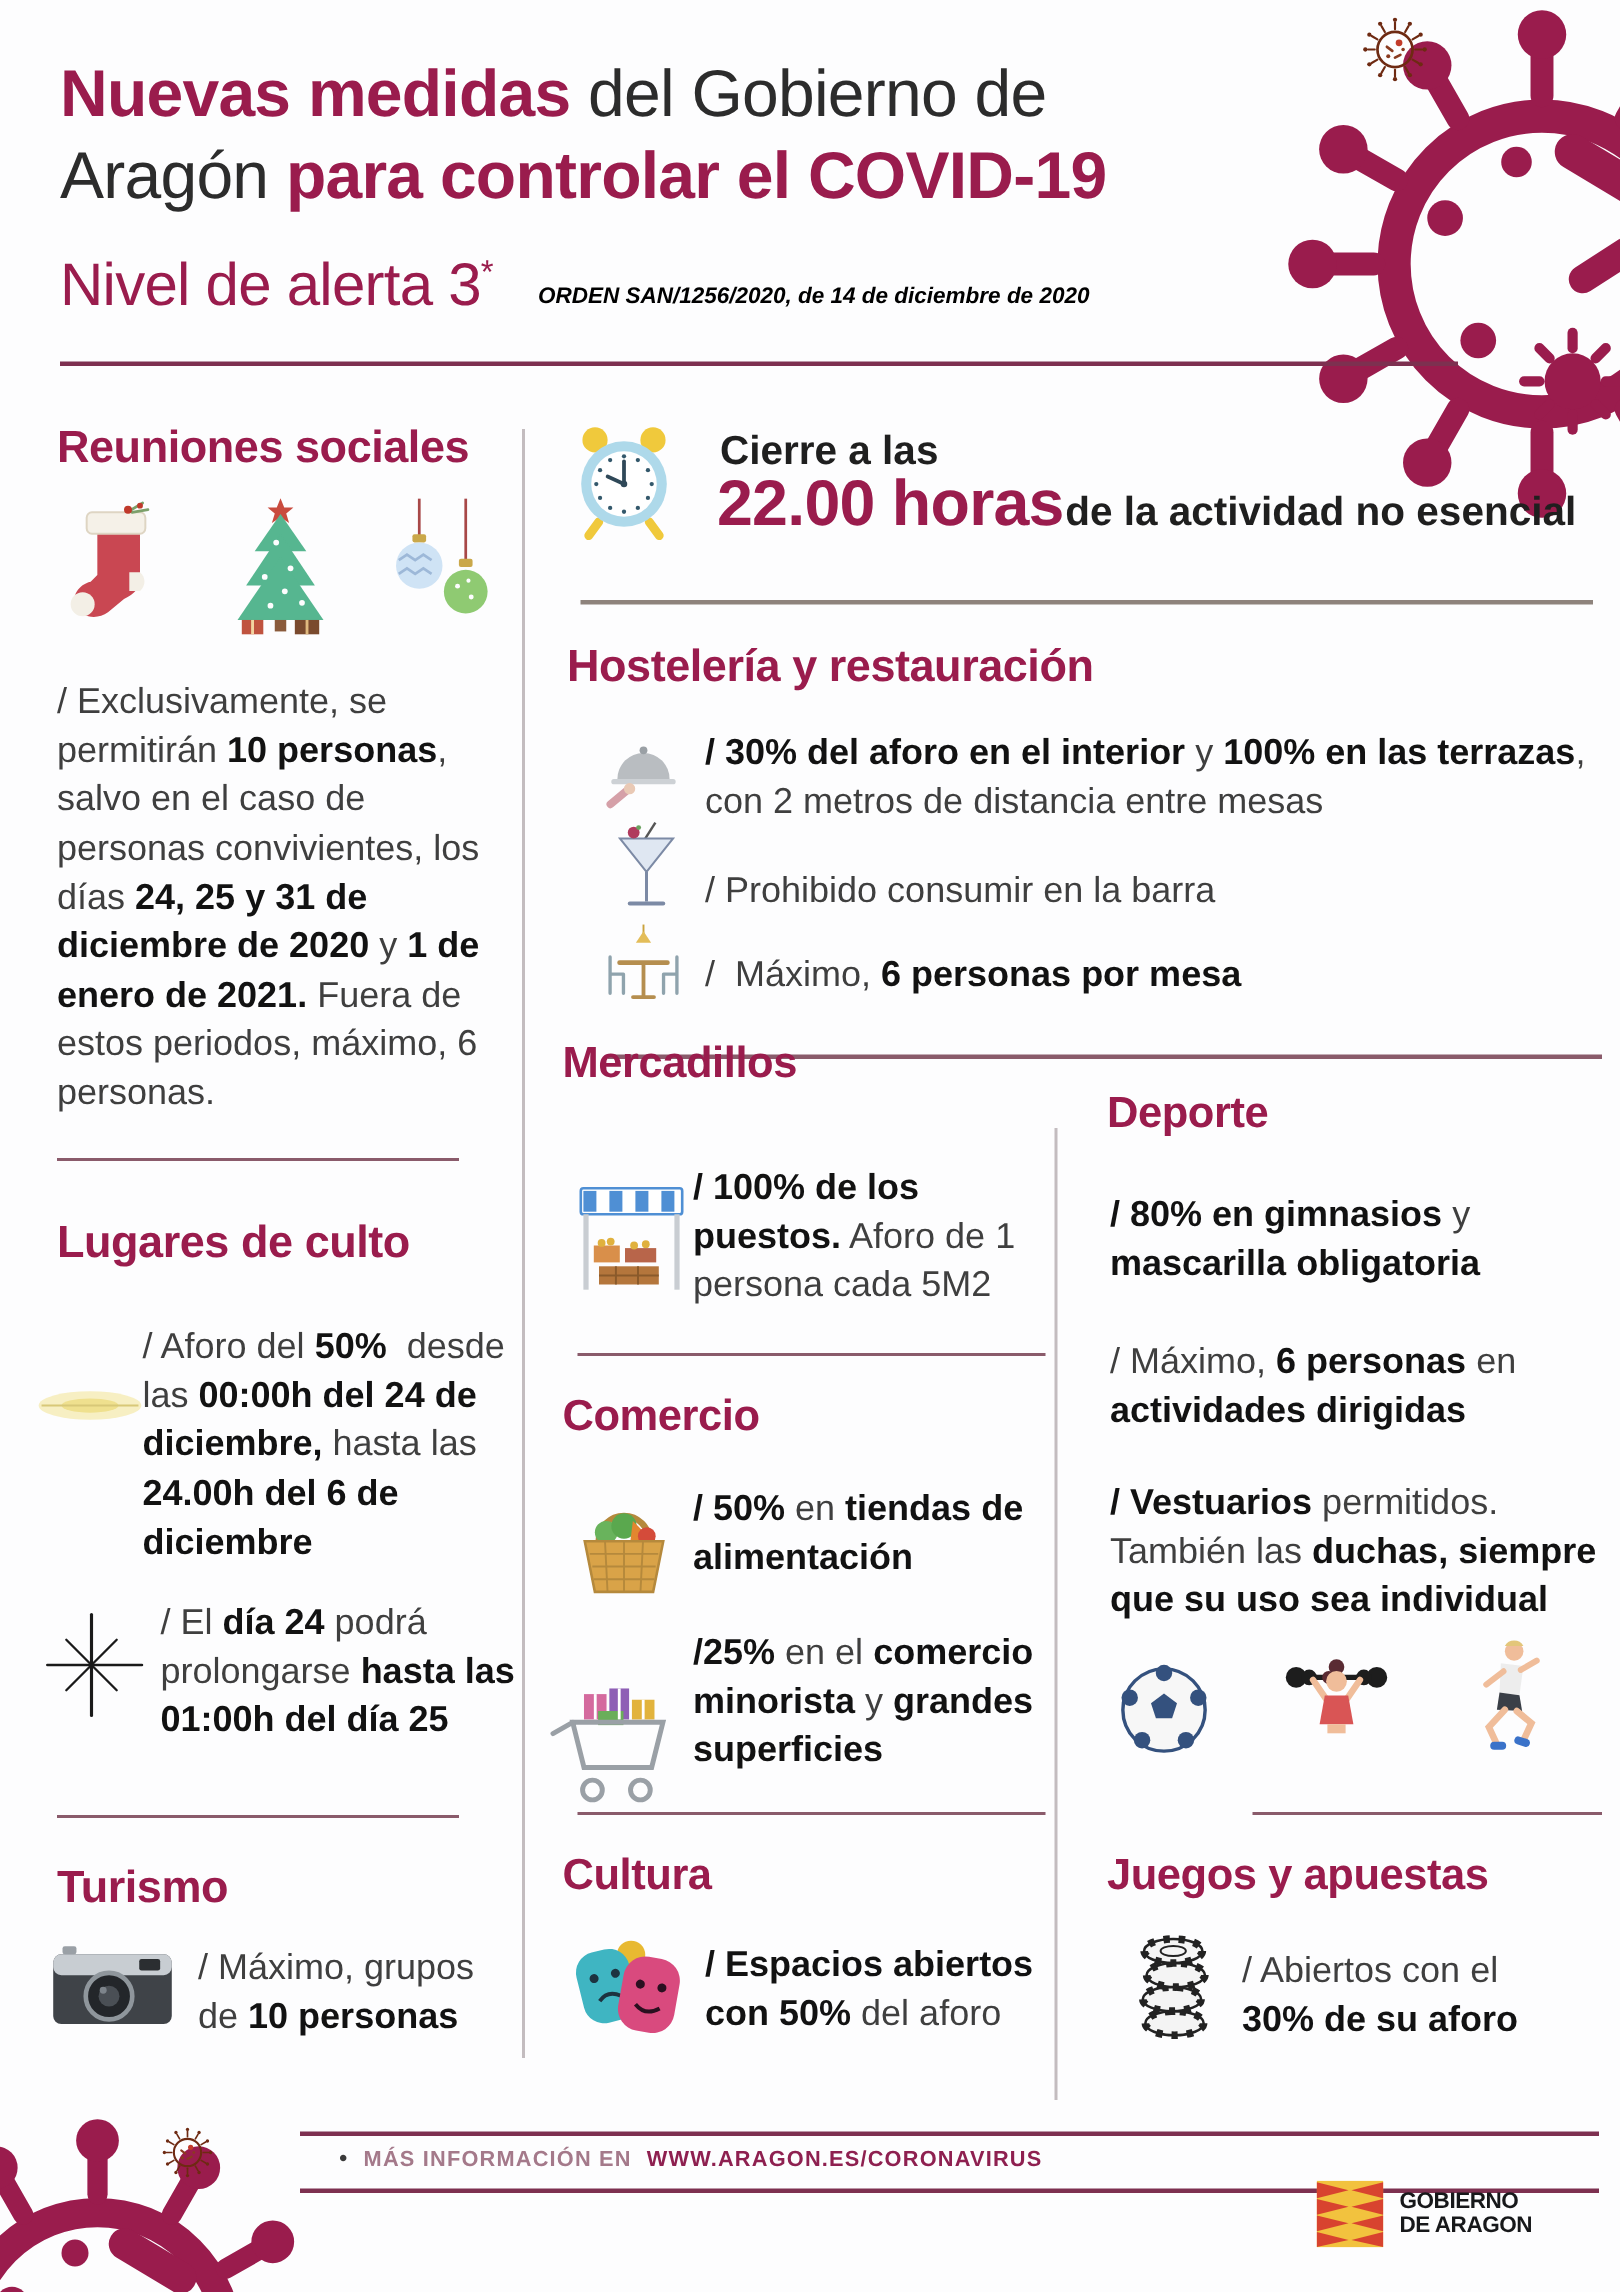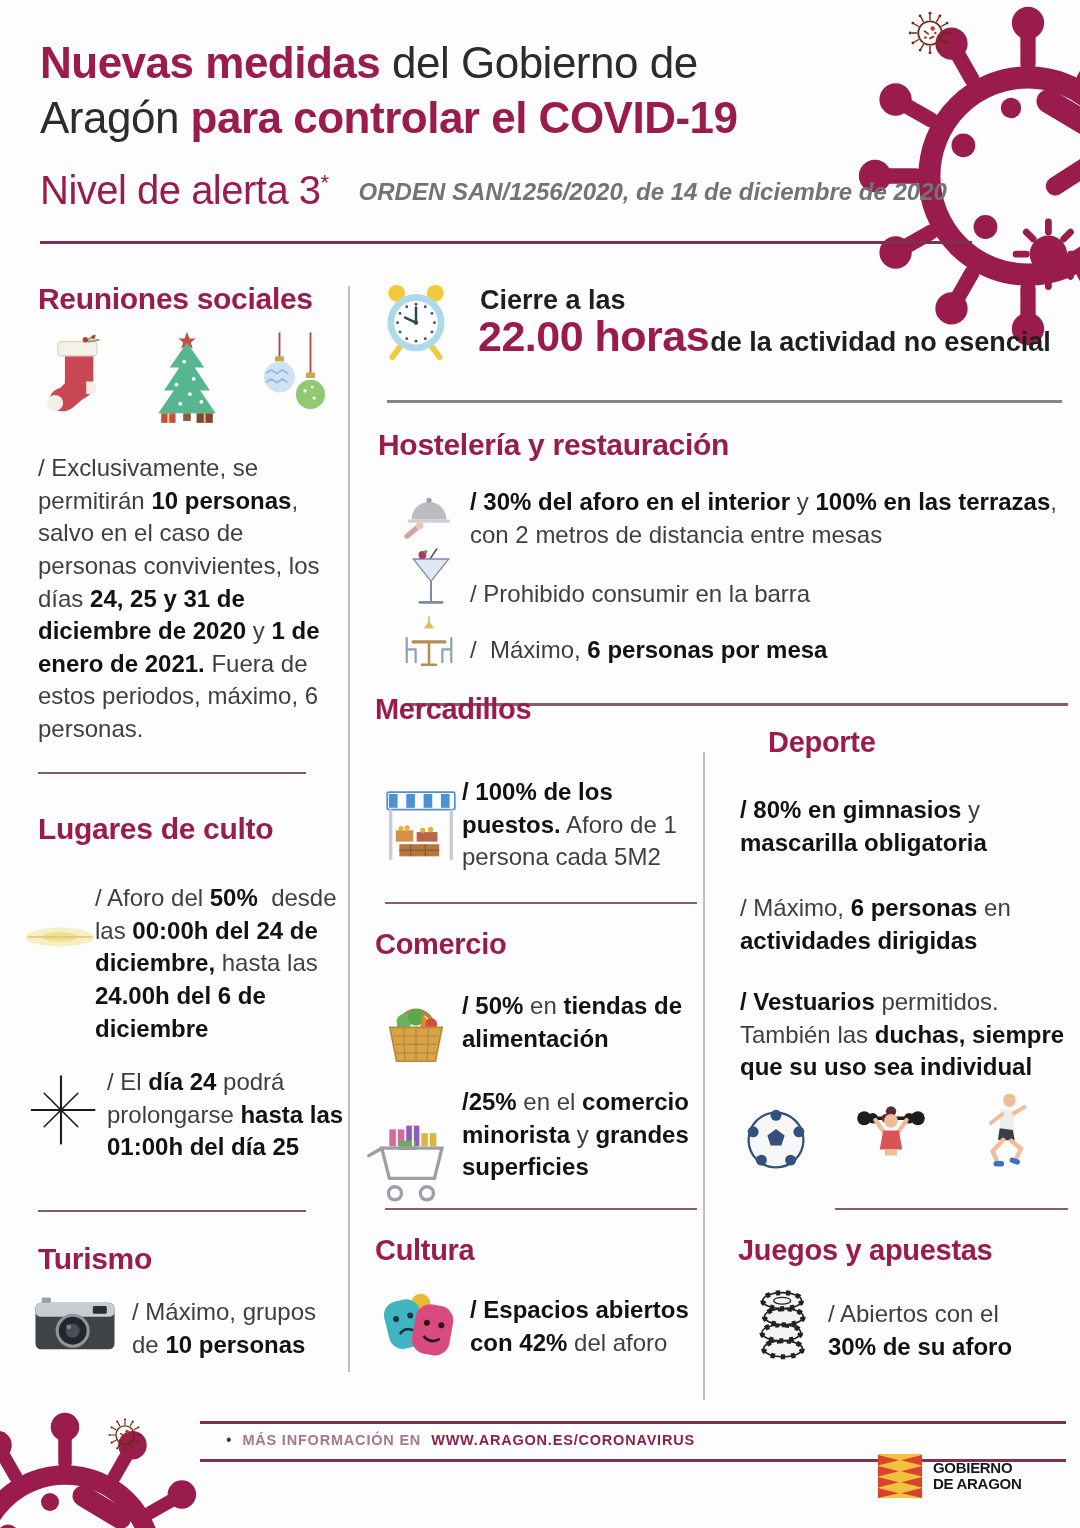--- a/index.html
+++ b/index.html
@@ -14,21 +14,21 @@
   .hline{background:var(--line-soft);height:2px;}
   .vline{background:var(--line-gray);width:2px;}
 
   
   .title{left:40px;top:36px;width:860px;font-size:44px;line-height:1.24;color:#2c2c2c;
          font-weight:400;letter-spacing:-0.5px;}
   .title .run-b{color:var(--accent);}
   .alert-row{left:40px;top:168px;display:flex;align-items:flex-end;gap:30px;}
   .alert{font-size:40px;color:var(--accent);font-weight:400;letter-spacing:-0.5px;}
   .alert sup{font-size:22px;}
-  .order{font-size:24px;font-style:italic;color:#737373;padding-bottom:7px;font-weight:600;}
+  .order{font-size:15px;font-style:italic;color:#000000;padding-bottom:7px;font-weight:600;}
   .header-line{left:40px;top:241px;width:932px;height:3px;background:var(--line-strong);}
   .virus-top-big{right:-118px;top:6px;width:340px;height:340px;color:var(--accent);}
   .virus-top-small{left:903px;top:6px;width:54px;height:54px;}
 
   
   .reuniones-title{left:38px;top:282px;}
   .xmas-row{left:40px;top:328px;display:flex;gap:24px;align-items:flex-end;}
   .reuniones-body{left:38px;top:452px;width:306px;}
   .ldiv1{left:38px;top:772px;width:268px;}
   .lugares-title{left:38px;top:812px;}
@@ -70,21 +70,21 @@
   .comercio-item1{left:462px;top:990px;width:260px;}
   .cart-ico{left:362px;top:1120px;width:96px;height:94px;}
   .comercio-item2{left:462px;top:1086px;width:255px;}
   .c2div{left:385px;top:1208px;width:312px;}
   .cultura-title{left:375px;top:1234px;}
   .masks-ico{left:376px;top:1284px;width:86px;height:78px;}
   .cultura-item{left:470px;top:1294px;width:245px;}
   .vdiv2{left:703px;top:752px;height:648px;}
 
   
-  .deporte-title{left:768px;top:726px;}
+  .deporte-title{left:738px;top:726px;}
   .deporte-item1{left:740px;top:794px;width:334px;}
   .deporte-item2{left:740px;top:892px;width:334px;}
   .deporte-item3{left:740px;top:986px;width:340px;}
   .sports-row{left:744px;top:1090px;display:flex;gap:42px;align-items:flex-end;}
   .jdiv{left:835px;top:1208px;width:233px;}
   .juegos-title{left:738px;top:1234px;}
   .chips-ico{left:752px;top:1288px;width:62px;height:76px;}
   .juegos-item{left:828px;top:1298px;width:250px;}
 
   
@@ -603,21 +603,21 @@
   <div class="abs p comercio-item2"><span class="run-b">/25%</span><span> en el </span><span class="run-b">comercio
 minorista</span><span> y </span><span class="run-b">grandes
 superficies</span></div>
   <div class="abs hline c2div"></div>
 
   <div class="abs sec-title mid cultura-title">Cultura</div>
   <svg class="abs masks-ico">
       <use href="#ico-masks"></use>
     </svg>
   <div class="abs p cultura-item"><span class="run-b">/ Espacios abiertos
-con 42%</span><span> del aforo</span></div>
+con 50%</span><span> del aforo</span></div>
 
   <div class="abs vline vdiv2"></div>
 
   <div class="abs sec-title mid deporte-title">Deporte</div>
   <div class="abs p deporte-item1"><span class="run-b">/ 80% en gimnasios</span><span> y
 </span><span class="run-b">mascarilla obligatoria</span></div>
   <div class="abs p deporte-item2"><span>/ Máximo, </span><span class="run-b">6 personas</span><span> en
 </span><span class="run-b">actividades dirigidas</span></div>
   <div class="abs p deporte-item3"><span class="run-b">/ Vestuarios</span><span> permitidos.
 También las </span><span class="run-b">duchas, siempre

